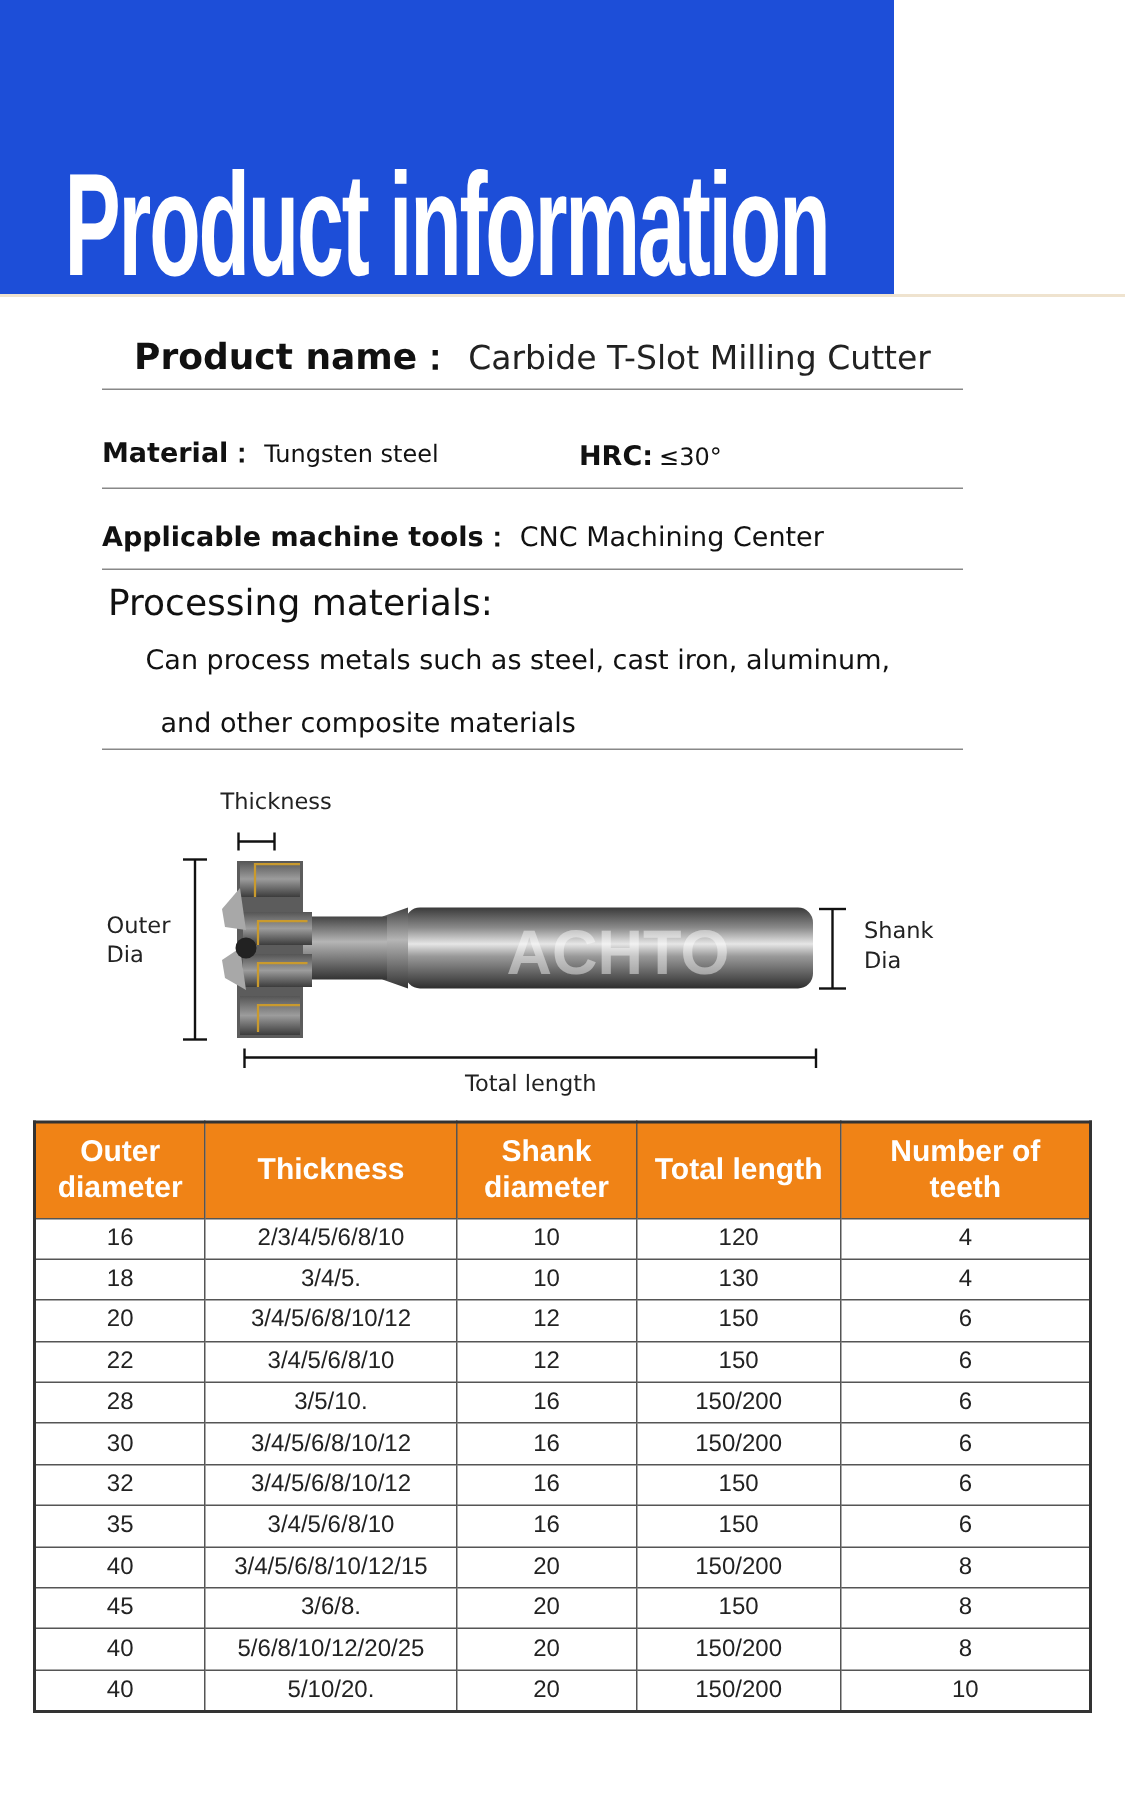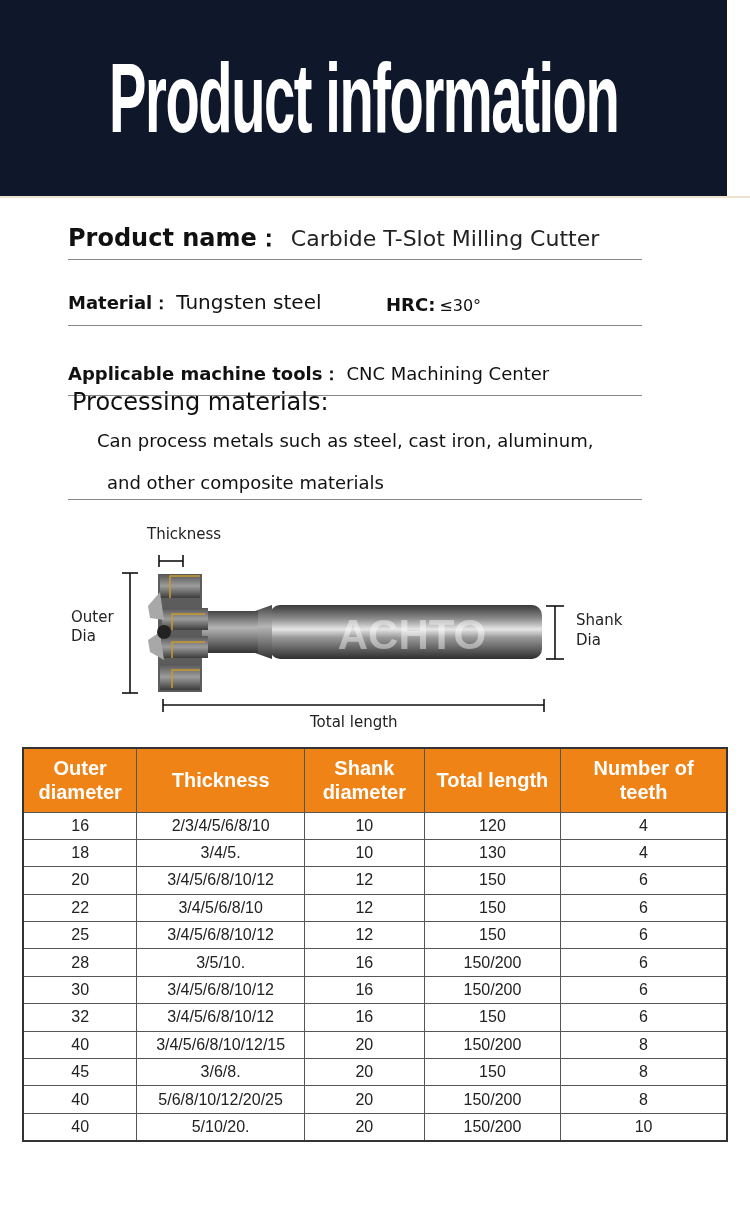--- a/index.html
+++ b/index.html
@@ -2,45 +2,45 @@
 <html><head>
 <meta charset="utf-8">
 <style>
   * { box-sizing: border-box; margin: 0; padding: 0; }
   body {
     width: 750px; height: 1206px; background: #ffffff;
     font-family: "DejaVu Sans", sans-serif; color: #111;
     position: relative; overflow: hidden;
   }
   .banner {
-    position: absolute; left: 0; top: 0; width: 727px; height: 196px;
-    background: #0f172a;
-    display: flex; align-items: center; justify-content: center;
+    position: absolute; left: 0; top: 0; width: 596px; height: 196px;
+    background: #1d4ed8;
+    display: flex; align-items: flex-end; justify-content: center;
   }
   .banner-title {
     font-family: "Liberation Sans", sans-serif;
     font-weight: 700; color: #ffffff; font-size: 78px;
     letter-spacing: -2px;
     transform: scaleX(0.72) scaleY(1.25);
     white-space: nowrap;
   }
   .banner-bottom { position:absolute; left:0; top:196px; width:750px; height:2px; background:#efe3cf; }
 
   .info { position: absolute; left: 68px; width: 574px; }
   .rule { border-bottom: 1.5px solid #888; }
-  .row-name { top: 222px; height: 38px; }
+  .row-name { top: 222px; height: 38px; text-align: center; }
   .row-name .lbl { font-weight: 700; font-size: 24px; }
   .row-name .val { font-size: 22px; margin-left: 10px; color:#222; }
   .row-mat { top: 290px; height: 36px; }
   .row-mat .lbl { font-weight: 700; font-size: 18px; }
-  .row-mat .val { font-size: 20px; margin-left: 6px; }
+  .row-mat .val { font-size: 16px; margin-left: 6px; }
   .row-mat .hrc { position:absolute; left: 318px; top: 4px; }
   .row-mat .hrc .lbl2 { font-weight:700; font-size:18px; }
   .row-mat .hrc .val2 { font-size:16px; margin-left:4px; }
-  .row-tools { top: 362px; height: 34px; }
+  .row-tools { top: 346px; height: 34px; }
   .row-tools .lbl { font-weight: 700; font-size: 18px; }
   .row-tools .val { font-size: 18px; margin-left: 6px; }
   .proc-title { position:absolute; left:72px; top:388px; font-weight:400; font-size:24px; }
   .proc-l1 { position:absolute; left:71px; top:430px; font-size:18px;margin-left:26px; }
   .proc-l2 { position:absolute; left:71px; top:472px; font-size:18px;margin-left:36px; }
   .proc-rule { position:absolute; left:68px; top:499px; width:574px; border-bottom:1.5px solid #888; }
 
   .diagram { position:absolute; left:0; top:510px; width:750px; height:230px; }
   .dlabel { position:absolute; font-size:15px; color:#222; line-height:19px; }
 
@@ -192,27 +192,20 @@
         <td>6</td>
       </tr>
       <tr>
         <td>22</td>
         <td>3/4/5/6/8/10</td>
         <td>12</td>
         <td>150</td>
         <td>6</td>
       </tr>
       <tr>
-        <td>25</td>
-        <td>3/4/5/6/8/10/12</td>
-        <td>12</td>
-        <td>150</td>
-        <td>6</td>
-      </tr>
-      <tr>
         <td>28</td>
         <td>3/5/10.</td>
         <td>16</td>
         <td>150/200</td>
         <td>6</td>
       </tr>
       <tr>
         <td>30</td>
         <td>3/4/5/6/8/10/12</td>
         <td>16</td>
@@ -220,20 +213,27 @@
         <td>6</td>
       </tr>
       <tr>
         <td>32</td>
         <td>3/4/5/6/8/10/12</td>
         <td>16</td>
         <td>150</td>
         <td>6</td>
       </tr>
       <tr>
+        <td>35</td>
+        <td>3/4/5/6/8/10</td>
+        <td>16</td>
+        <td>150</td>
+        <td>6</td>
+      </tr>
+      <tr>
         <td>40</td>
         <td>3/4/5/6/8/10/12/15</td>
         <td>20</td>
         <td>150/200</td>
         <td>8</td>
       </tr>
       <tr>
         <td>45</td>
         <td>3/6/8.</td>
         <td>20</td>

